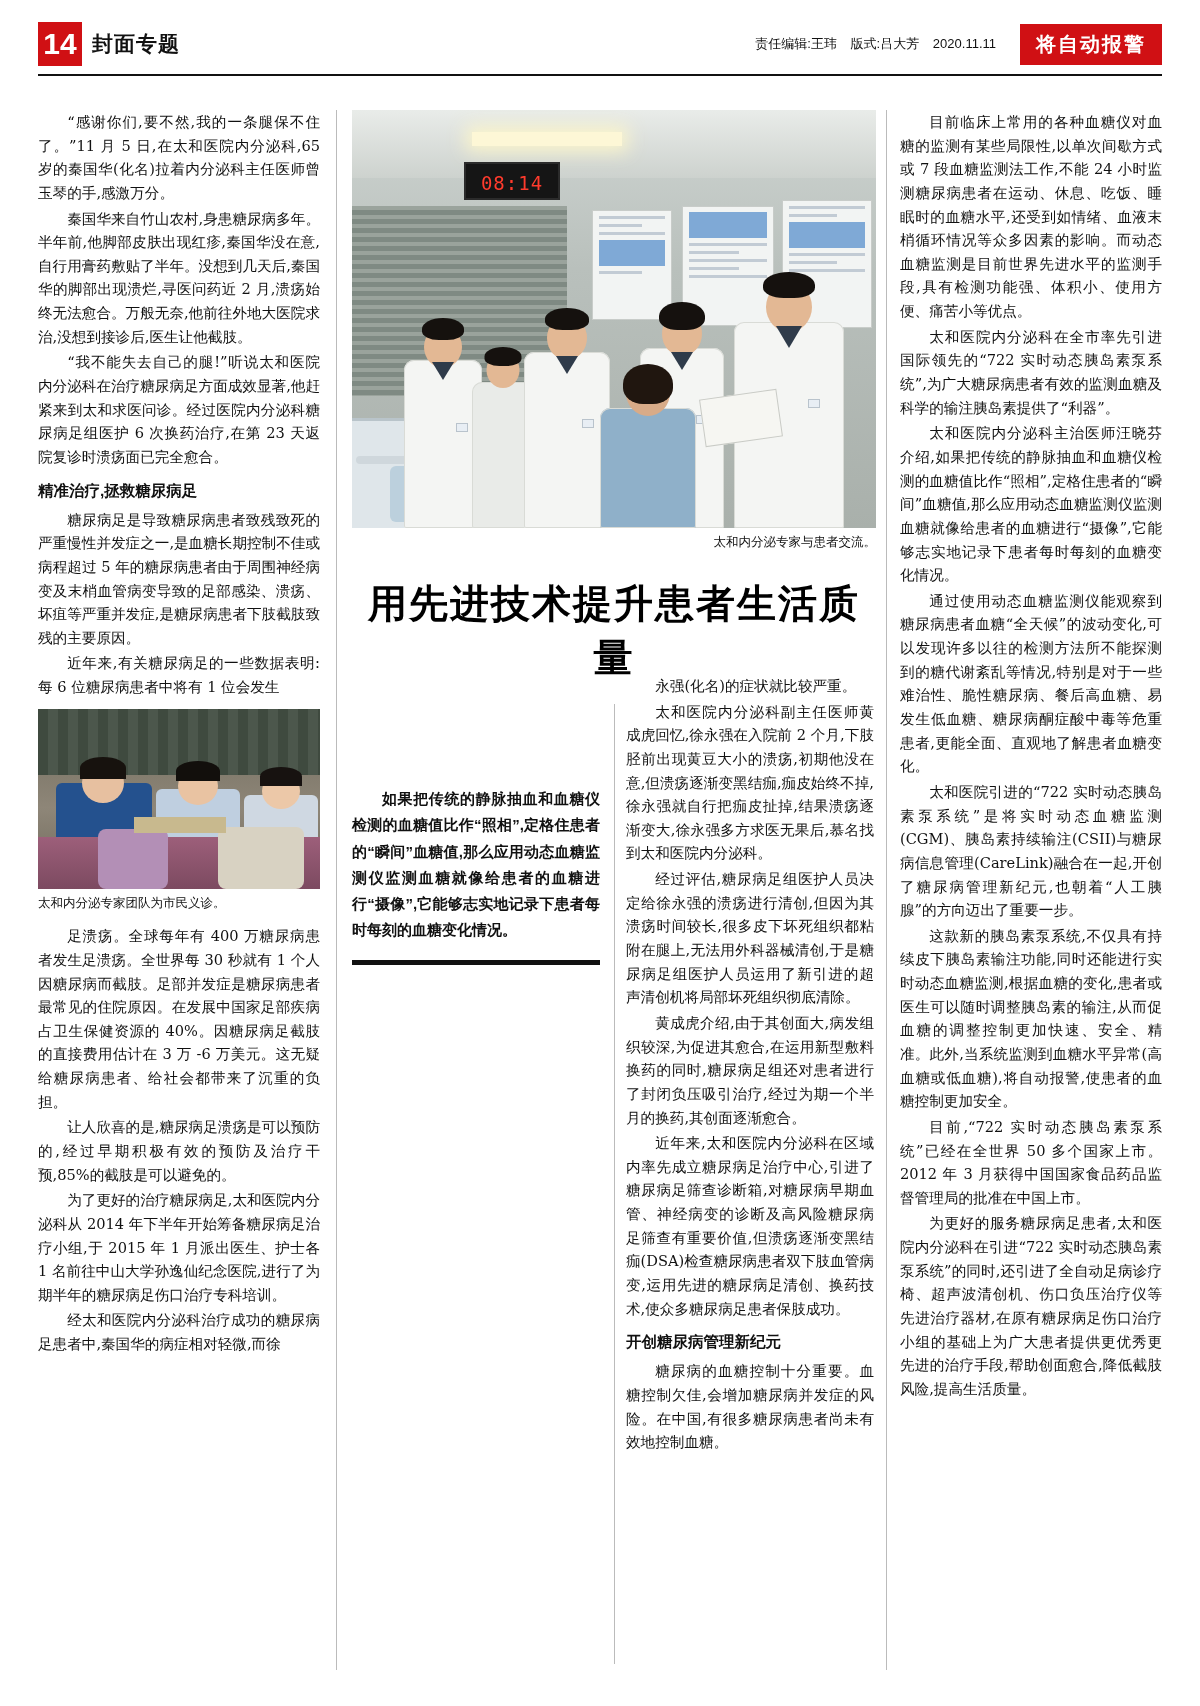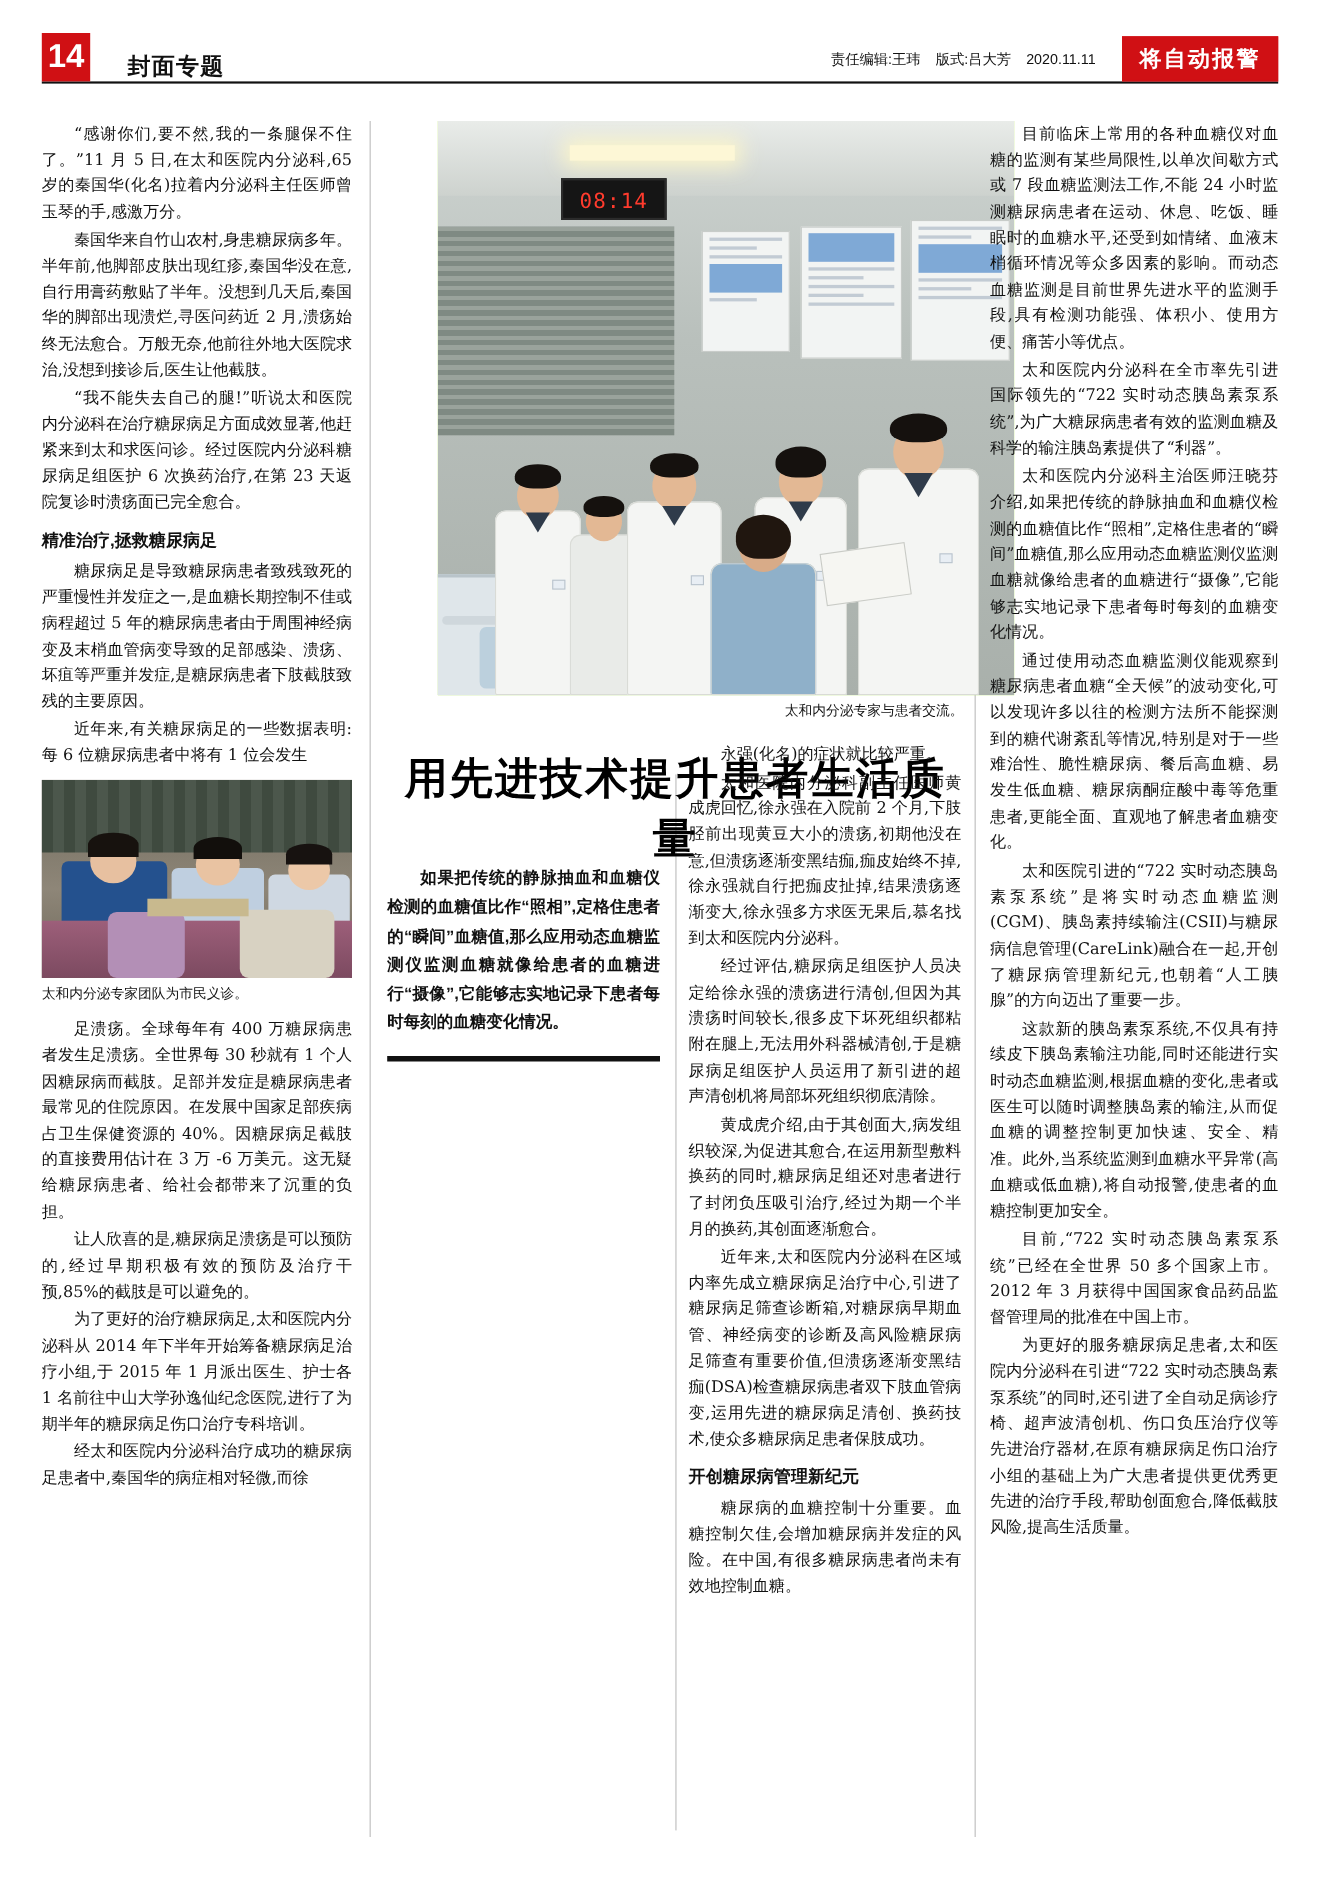--- a/index.html
+++ b/index.html
@@ -11,21 +11,21 @@
     color:#111;
     position:relative;
     overflow:hidden;
   }
   .page { position:relative; width:1200px; height:1706px; padding:0 38px; }
 
   
   .masthead {
     position:relative; height:62px; margin-top:14px;
     border-bottom:2px solid #111;
-    display:flex; align-items:flex-end;gap:24px;
+    display:flex; align-items:center;
   }
   .page-number {
     width:44px; height:44px; background:#d01014; color:#fff;
     font-family:"Liberation Sans", sans-serif; font-weight:bold;
     font-size:30px; line-height:44px; text-align:center;
     margin-right:10px;
   }
   .section-title {
     font-family:"Liberation Sans", sans-serif;
     font-weight:bold; font-size:21px; letter-spacing:1px; color:#111;
@@ -59,23 +59,22 @@
     font-weight:bold; font-size:15.5px; margin:12px 0 6px 0;
   }
 
   
   .col-left  { position:absolute; left:38px;  top:96px;  width:282px; }
   .col-mid   { position:absolute; left:352px; top:96px;  width:524px; }
   .col-right { position:absolute; left:900px; top:96px;  width:262px; }
 
   
   .photo-main {
-    width:524px; height:522px; position:relative; overflow:hidden;
-    background:#bef264;
-    margin-left:46px;
+    width:524px; height:418px; position:relative; overflow:hidden;
+    background:#14b8a6;
   }
   .cap {
     font-size:12.5px; text-align:right; margin:6px 0 0 0;
     font-family:"DejaVu Serif", serif; color:#111;
   }
   .headline {
     font-family:"Liberation Sans", sans-serif;
     font-weight:bold; font-size:39px; letter-spacing:2px;
     text-align:center; margin:26px 0 10px 0; color:#000;
   }

